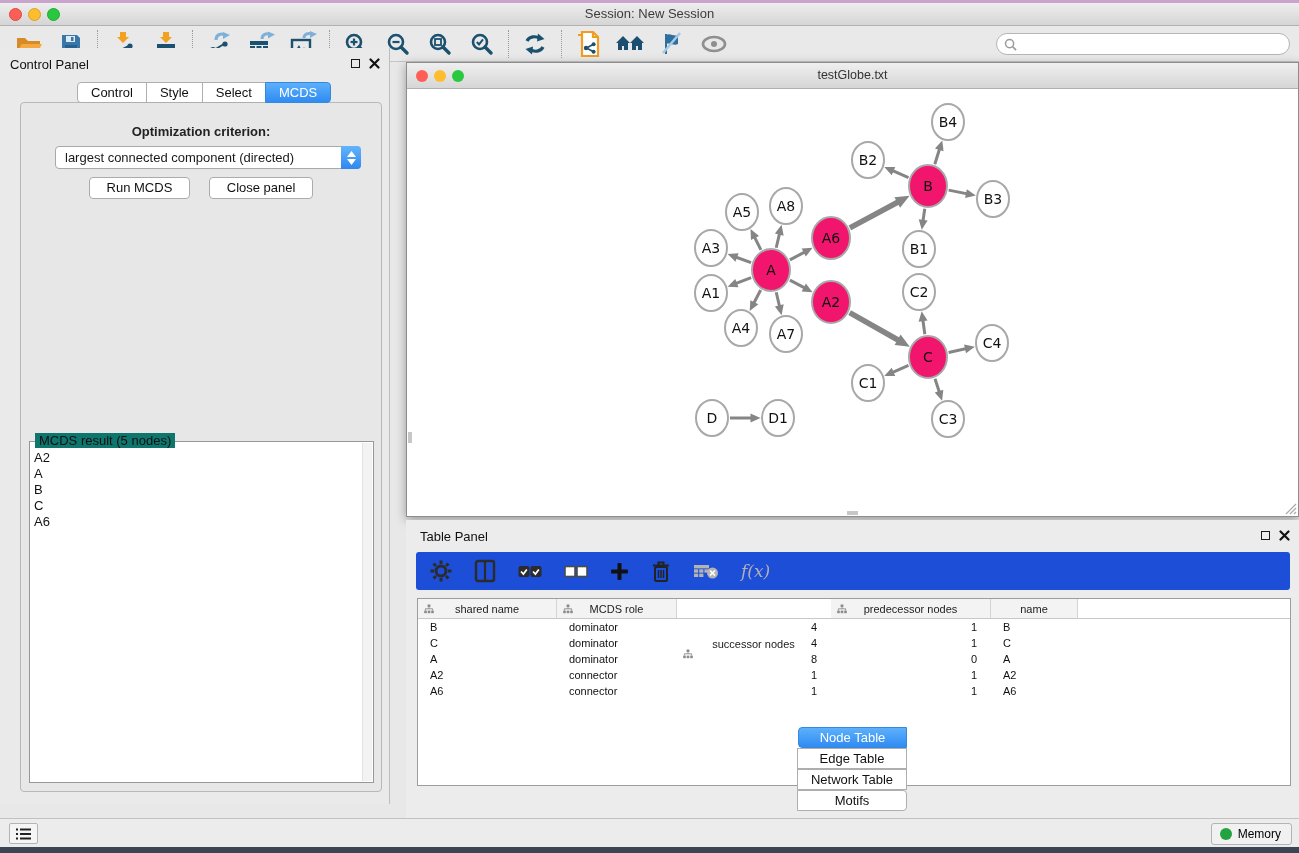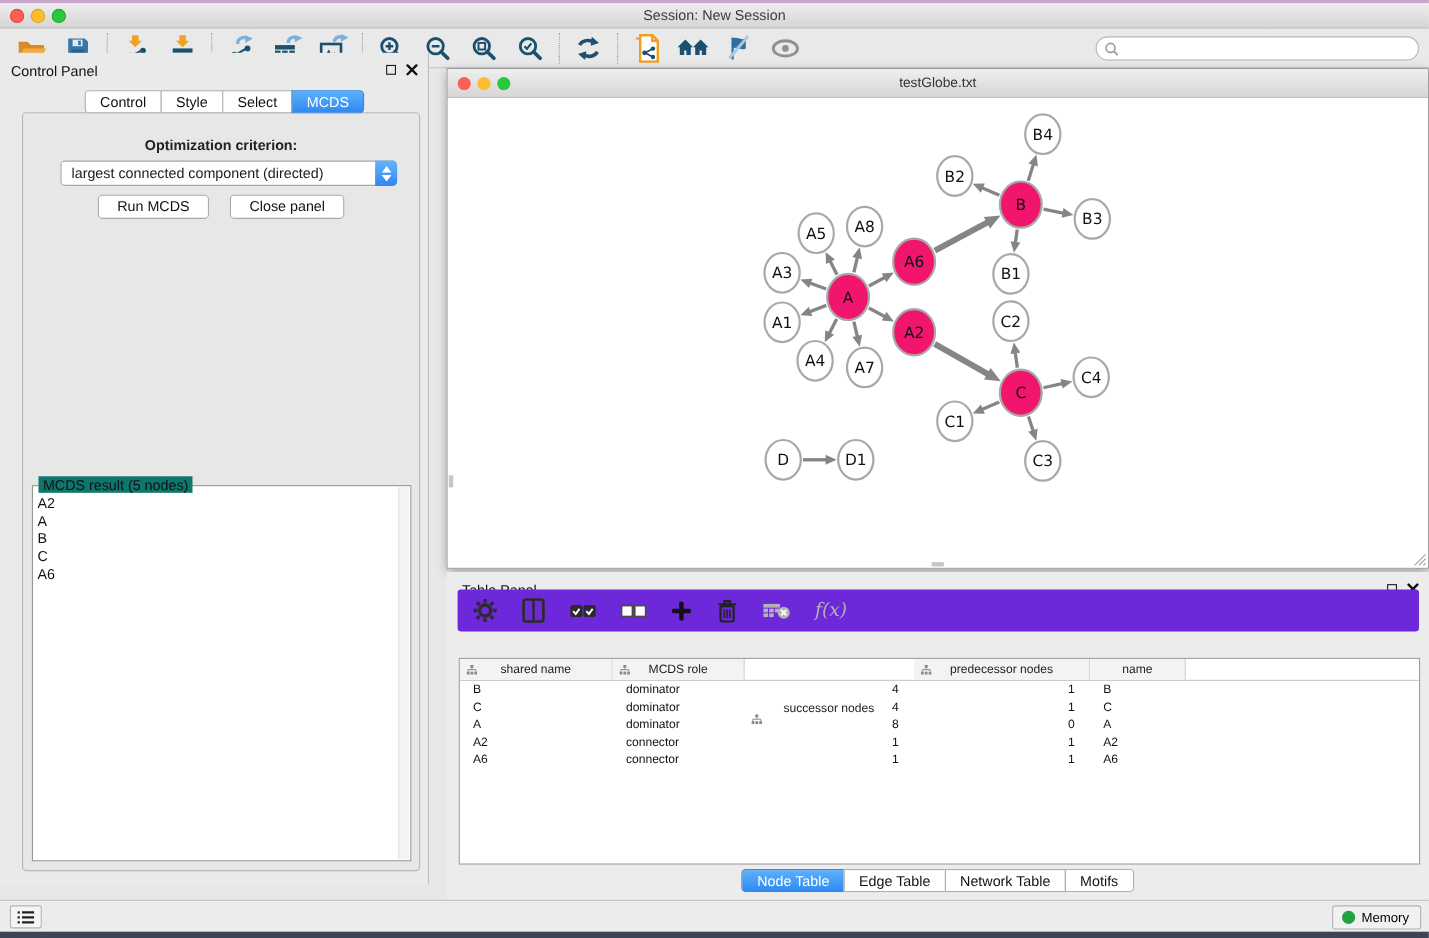--- a/index.html
+++ b/index.html
@@ -65,35 +65,35 @@
   .nw-titlebar .title { display:block; text-align:center; line-height:25px; font-size:12.5px; color:#333; }
   .tl2 { position:absolute; top:7px; width:12px; height:12px; border-radius:50%; }
   .tl2.red{left:9px;background:#fd5f57;} .tl2.yel{left:27px;background:#febd2e;} .tl2.grn{left:45px;background:#29c83f;}
   .nw-canvas { position:absolute; top:26px; left:0; right:0; bottom:0; background:#fff; }
   .hthumb { position:absolute; bottom:1px; left:440px; width:11px; height:4px; background:#c7c7c7; }
   .vthumb { position:absolute; left:1px; top:343px; width:4px; height:11px; background:#c7c7c7; }
   .grip { position:absolute; right:1px; bottom:1px; }
 
   
   .table-panel { position:absolute; left:406px; top:520px; width:893px; height:298px; background:#ececec; }
-  .tp-toolbar { position:absolute; top:16px; left:10px; right:9px; height:38px; background:#6d28d9;
+  .tp-toolbar { position:absolute; top:32px; left:10px; right:9px; height:38px; background:#1d4ed8;
                 border-radius:3px; display:flex; align-items:center; padding-left:14px; gap:22px; }
   .ticon { border:none; background:transparent; display:flex; align-items:center; cursor:pointer; }
   .fx { font-family:"DejaVu Serif", serif; font-style:italic; font-size:17px; color:#b2b2b2; }
   .tp-table { position:absolute; top:78px; left:11px; right:8px; height:188px; background:#fff;
               border:1px solid #9d9d9d; overflow:hidden; }
   .thead { display:flex; height:20px; border-bottom:1px solid #c8c8c8; font-size:11px; color:#222; }
   .th { position:relative; background:#f3f3f3; border-right:1px solid #d4d4d4; display:flex;
         align-items:center; justify-content:center; cursor:pointer; }
   .th .sort { position:absolute; left:6px; top:5px; }
   .tbody .trow { display:flex; height:16px; font-size:11px; color:#111; cursor:default; }
   .td { overflow:hidden; white-space:nowrap; line-height:16px; }
   .td.l { padding-left:12px; } .td.r { text-align:right; padding-right:14px; }
   .tp-tabs { position:absolute; bottom:7px; left:0; right:0; text-align:center; }
-  .tp-tabs .seg-tabs { display:inline-flex; }
+  .tp-tabs .seg-tabs { display:inline-flex;flex-direction:column; }
 
   
   .statusbar { position:absolute; left:0; top:818px; right:0; height:29px; background:#ececec; border-top:1px solid #c1c1c1; }
   .sb-btn { position:absolute; left:9px; top:4px; width:29px; height:21px; background:#f5f5f5;
             border:1px solid #b4b4b4; border-radius:2px; display:flex; align-items:center; justify-content:center; cursor:pointer;}
   .mem-btn { position:absolute; right:7px; top:4px; height:22px; background:#f1f1f1; border:1px solid #b4b4b4;
              border-radius:3px; display:flex; align-items:center; padding:0 10px 0 8px; gap:6px; font-size:12px; cursor:pointer;}
   .mem-dot { width:12px; height:12px; border-radius:50%; background:#23a33f; }
   .desktop { position:absolute; left:0; top:847px; right:0; height:6px; background:#3c4553; }
 </style>

